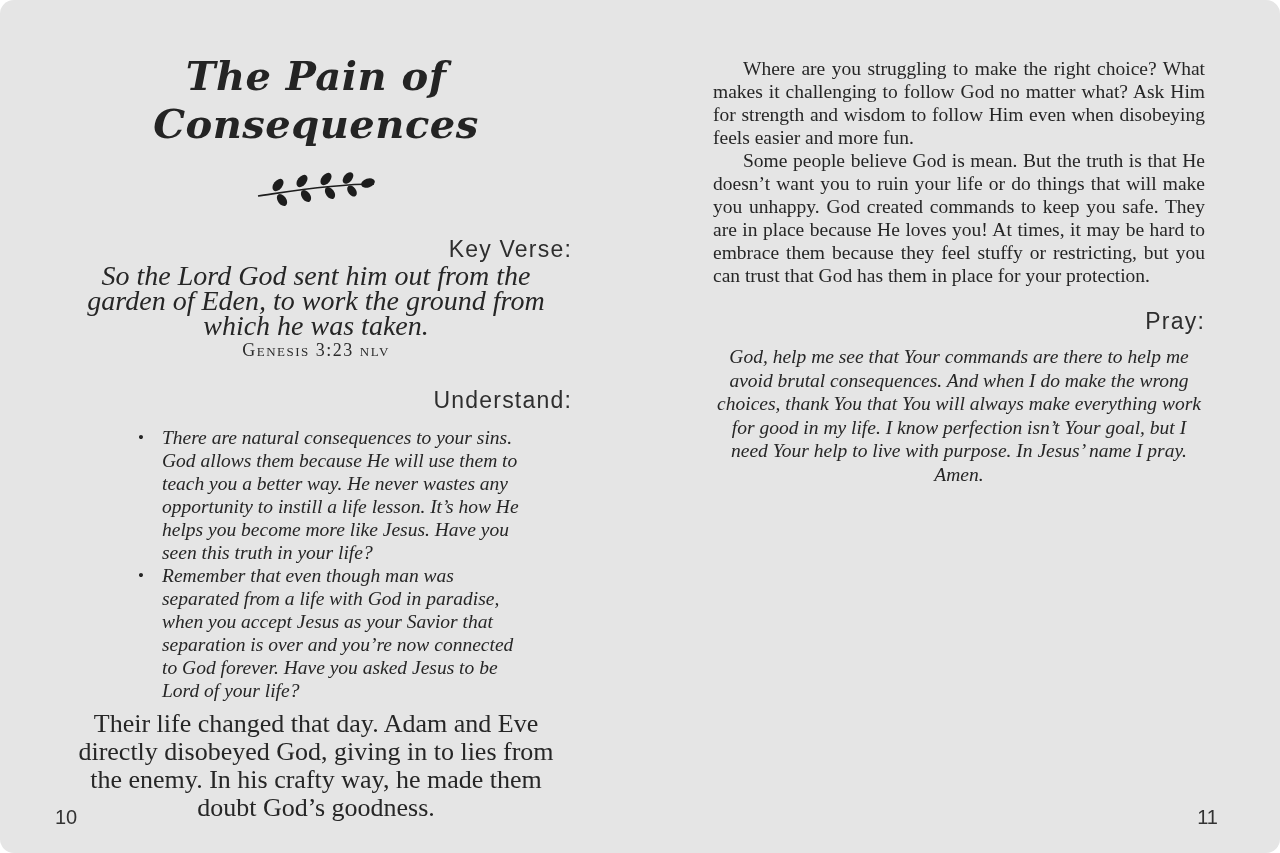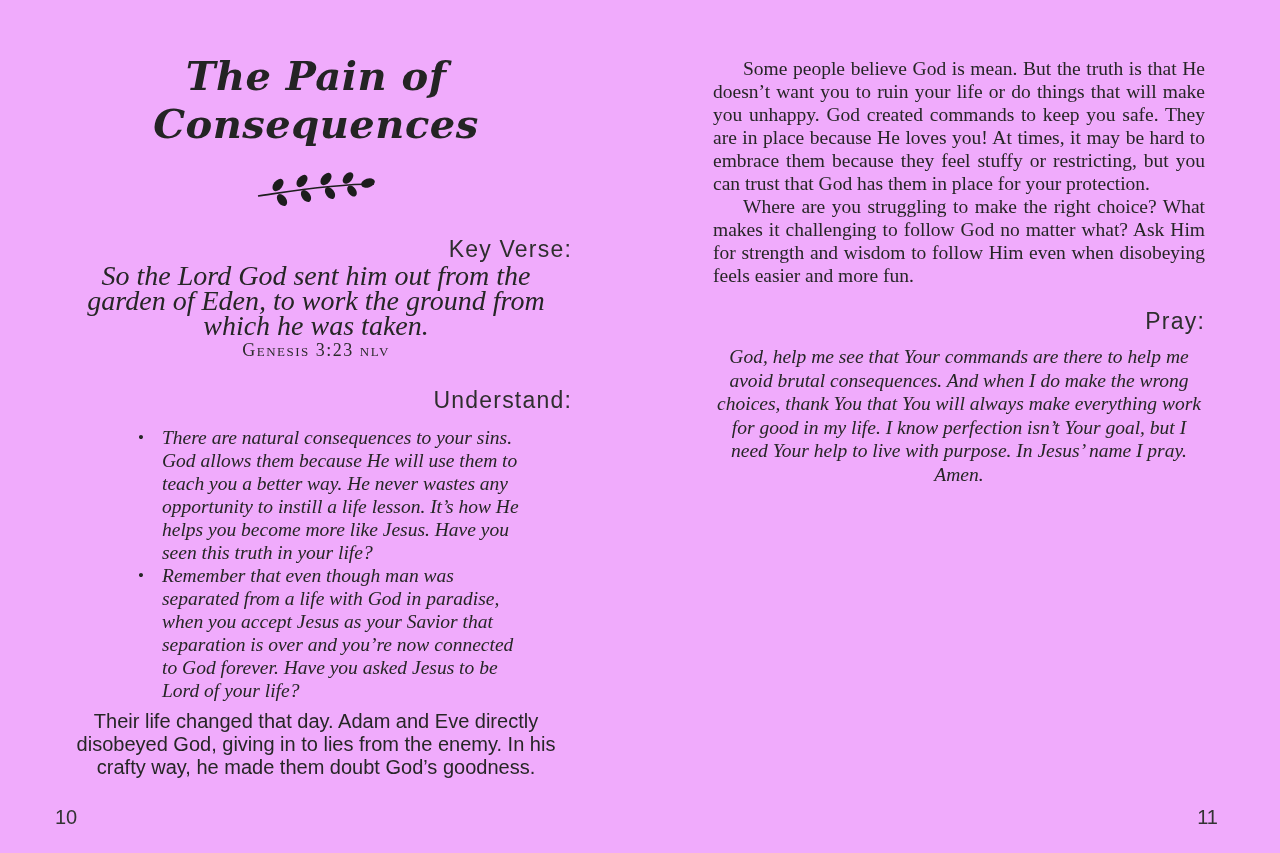--- a/index.html
+++ b/index.html
@@ -4,23 +4,24 @@
 <style>
   html, body {
     margin: 0;
     padding: 0;
     background: #ffffff;
   }
   #spread {
     position: relative;
     width: 1280px;
     height: 853px;
-    background: #f0abfc;
+    background: #e5e5e5;
     overflow: hidden;
     color: #232323;
+    border-radius: 14px;
   }
   
   .page-left {
     position: absolute;
     left: 60px;
     top: 0;
     width: 512px;
     height: 853px;
   }
   .page-right {
@@ -98,23 +99,23 @@
   }
   .bullet-marker {
     flex: 0 0 24px;
     font-style: normal;
     font-size: 17px;
   }
   .apply-text {
     margin: 8px auto 0;
     width: 502px;
     text-align: center;
-    font-family: Liberation Sans, sans-serif;
-    font-size: 20px;
-    line-height: 23px;
+    font-family: Liberation Serif, serif;
+    font-size: 26px;
+    line-height: 28px;
     color: #262626;
   }
   
   .body-copy {
     margin-top: 57px;
     font-family: "Liberation Serif", serif;
     font-size: 19.5px;
     line-height: 23px;
     color: #262626;
   }
@@ -195,22 +196,22 @@
       </div>
     </div>
 
 
     <div class="apply-text">Their life changed that day. Adam and Eve directly disobeyed God, giving in to lies from the enemy. In his crafty way, he made them doubt God’s goodness.</div>
   </div>
 
   <div class="page-right">
 
     <div class="body-copy">
+      <p class="indented">Where are you struggling to make the right choice? What makes it challenging to follow God no matter what? Ask Him for strength and wisdom to follow Him even when disobeying feels easier and more fun.</p>
       <p class="indented">Some people believe God is mean. But the truth is that He doesn’t want you to ruin your life or do things that will make you unhappy. God created commands to keep you safe. They are in place because He loves you! At times, it may be hard to embrace them because they feel stuffy or restricting, but you can trust that God has them in place for your protection.</p>
-      <p class="indented">Where are you struggling to make the right choice? What makes it challenging to follow God no matter what? Ask Him for strength and wisdom to follow Him even when disobeying feels easier and more fun.</p>
     </div>
 
     <div class="section-heading h-pray">Pray:</div>
 
     <div class="pray-text">God, help me see that Your commands are there to help me avoid brutal consequences. And when I do make the wrong choices, thank You that You will always make everything work for good in my life. I know perfection isn’t Your goal, but I need Your help to live with purpose.  In Jesus’ name I pray. Amen.</div>
   </div>
 
   <div class="folio folio-left">10</div>
 
   <div class="folio folio-right">11</div>

